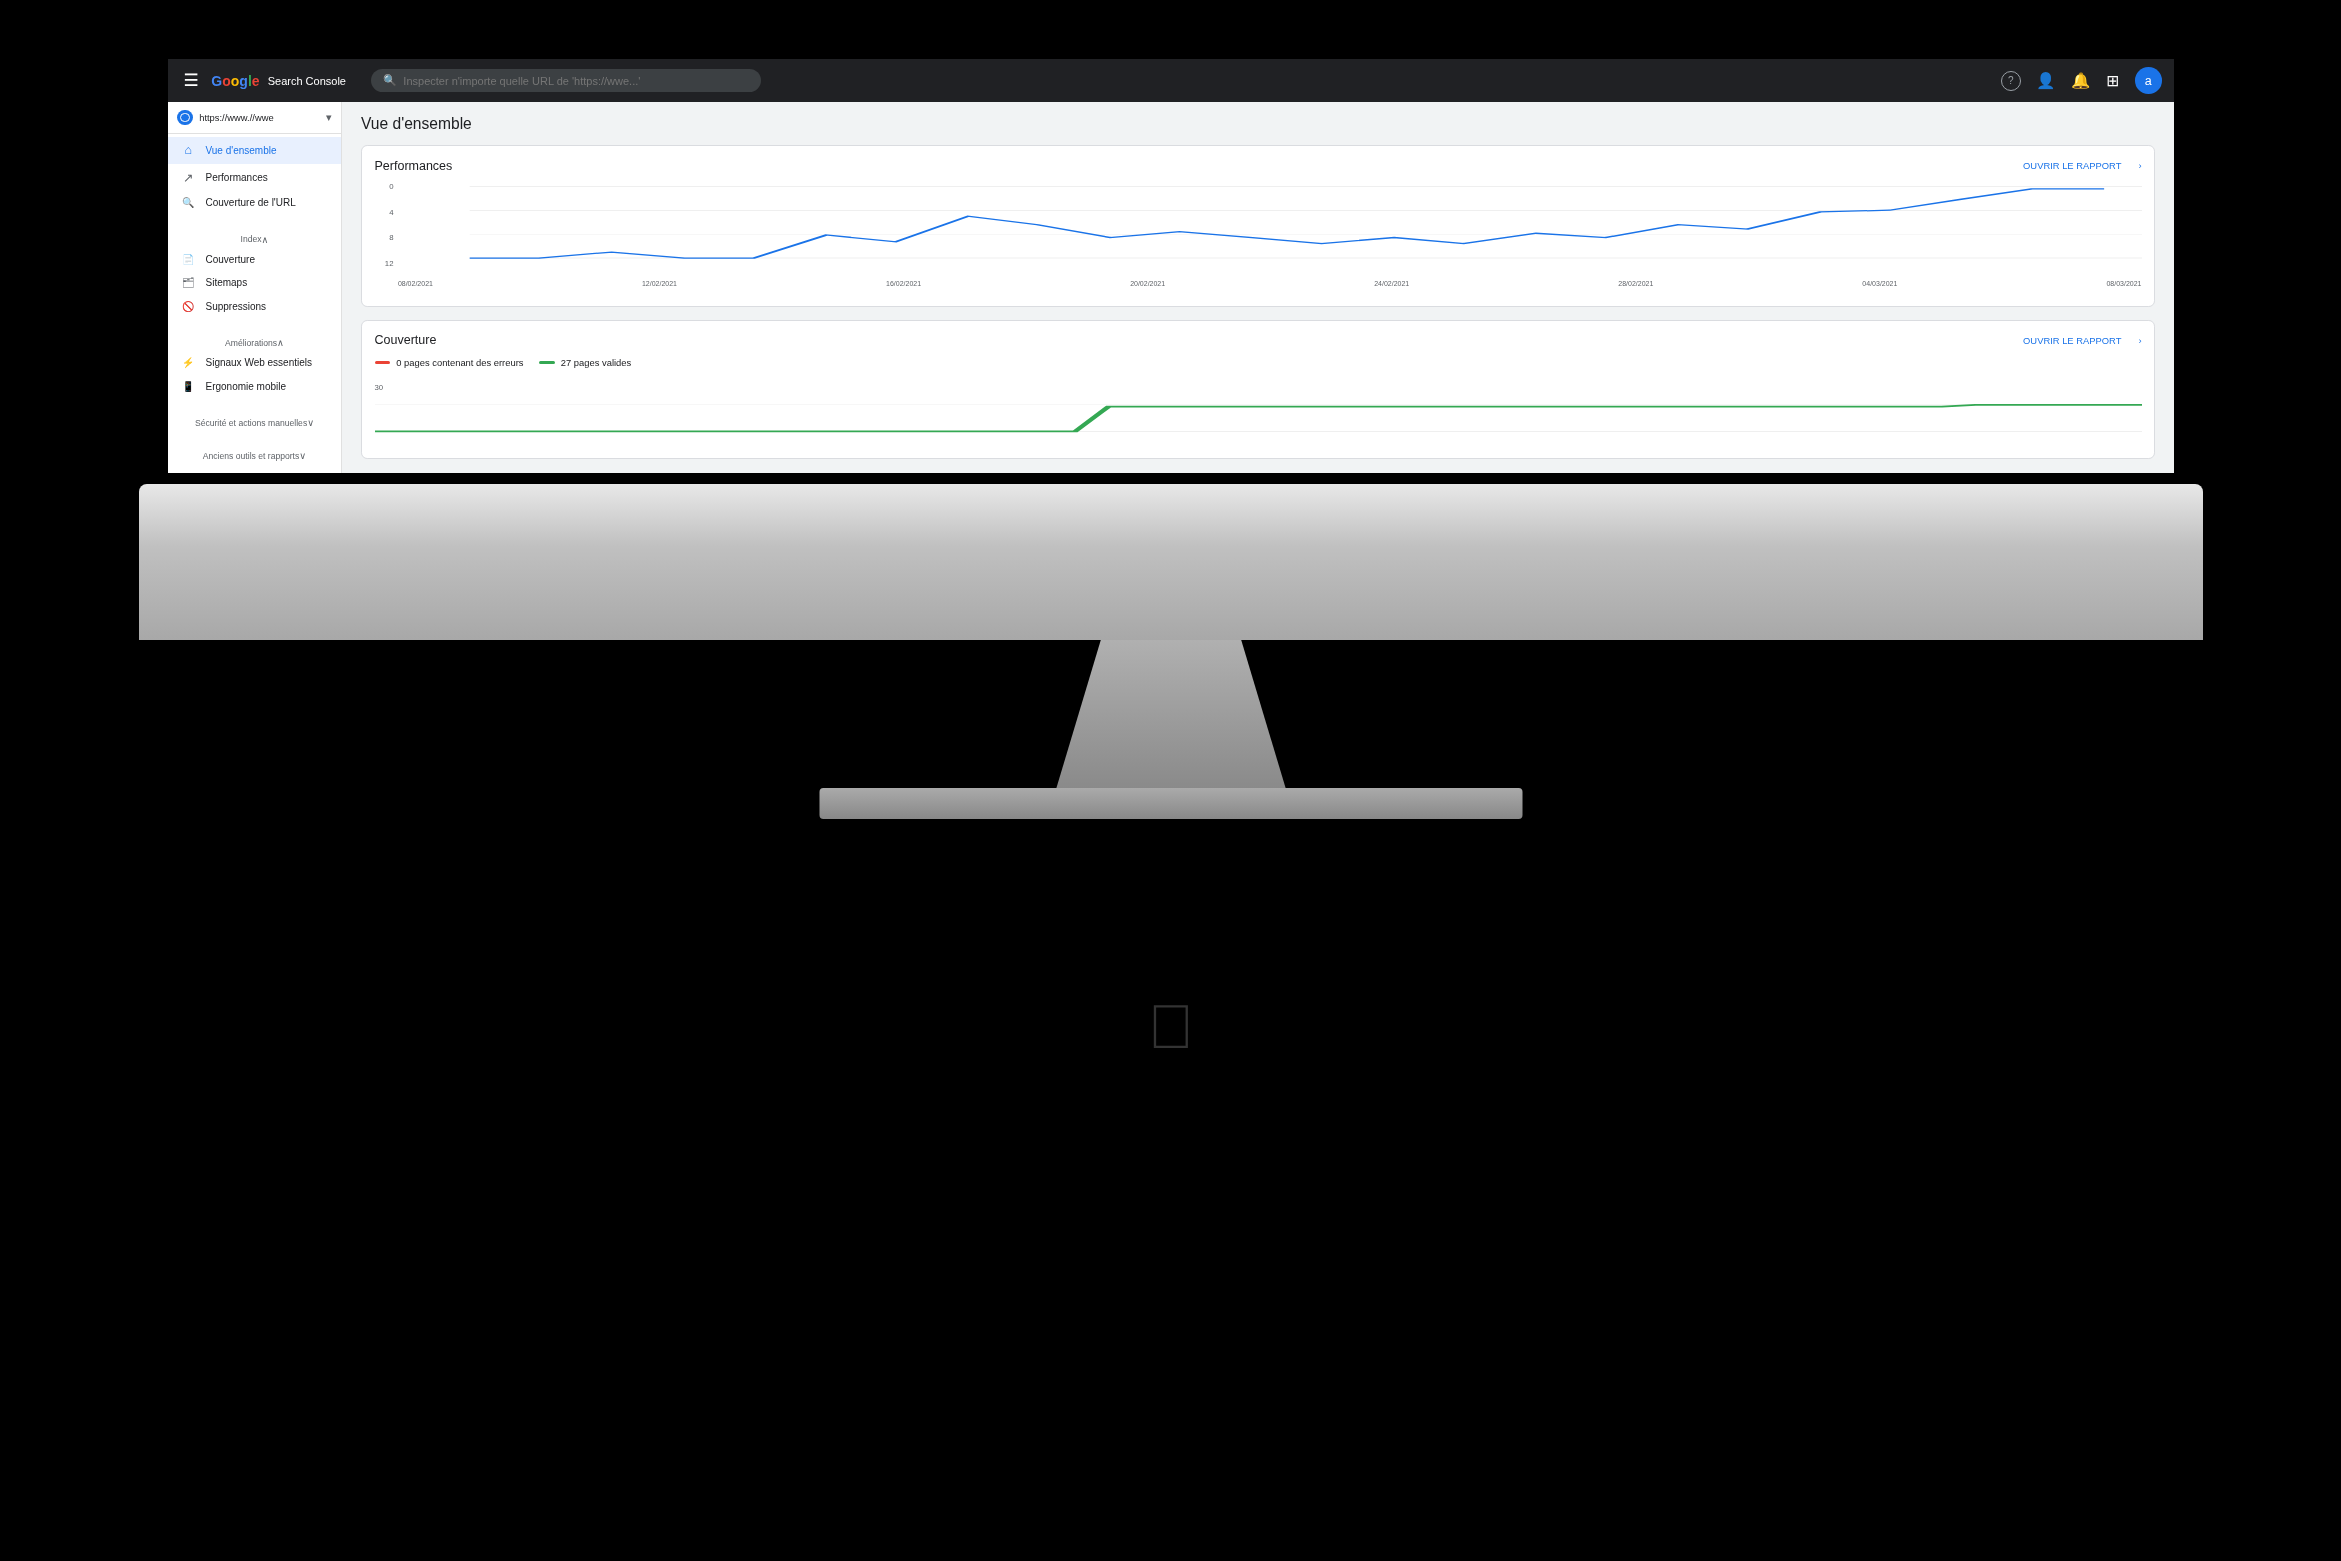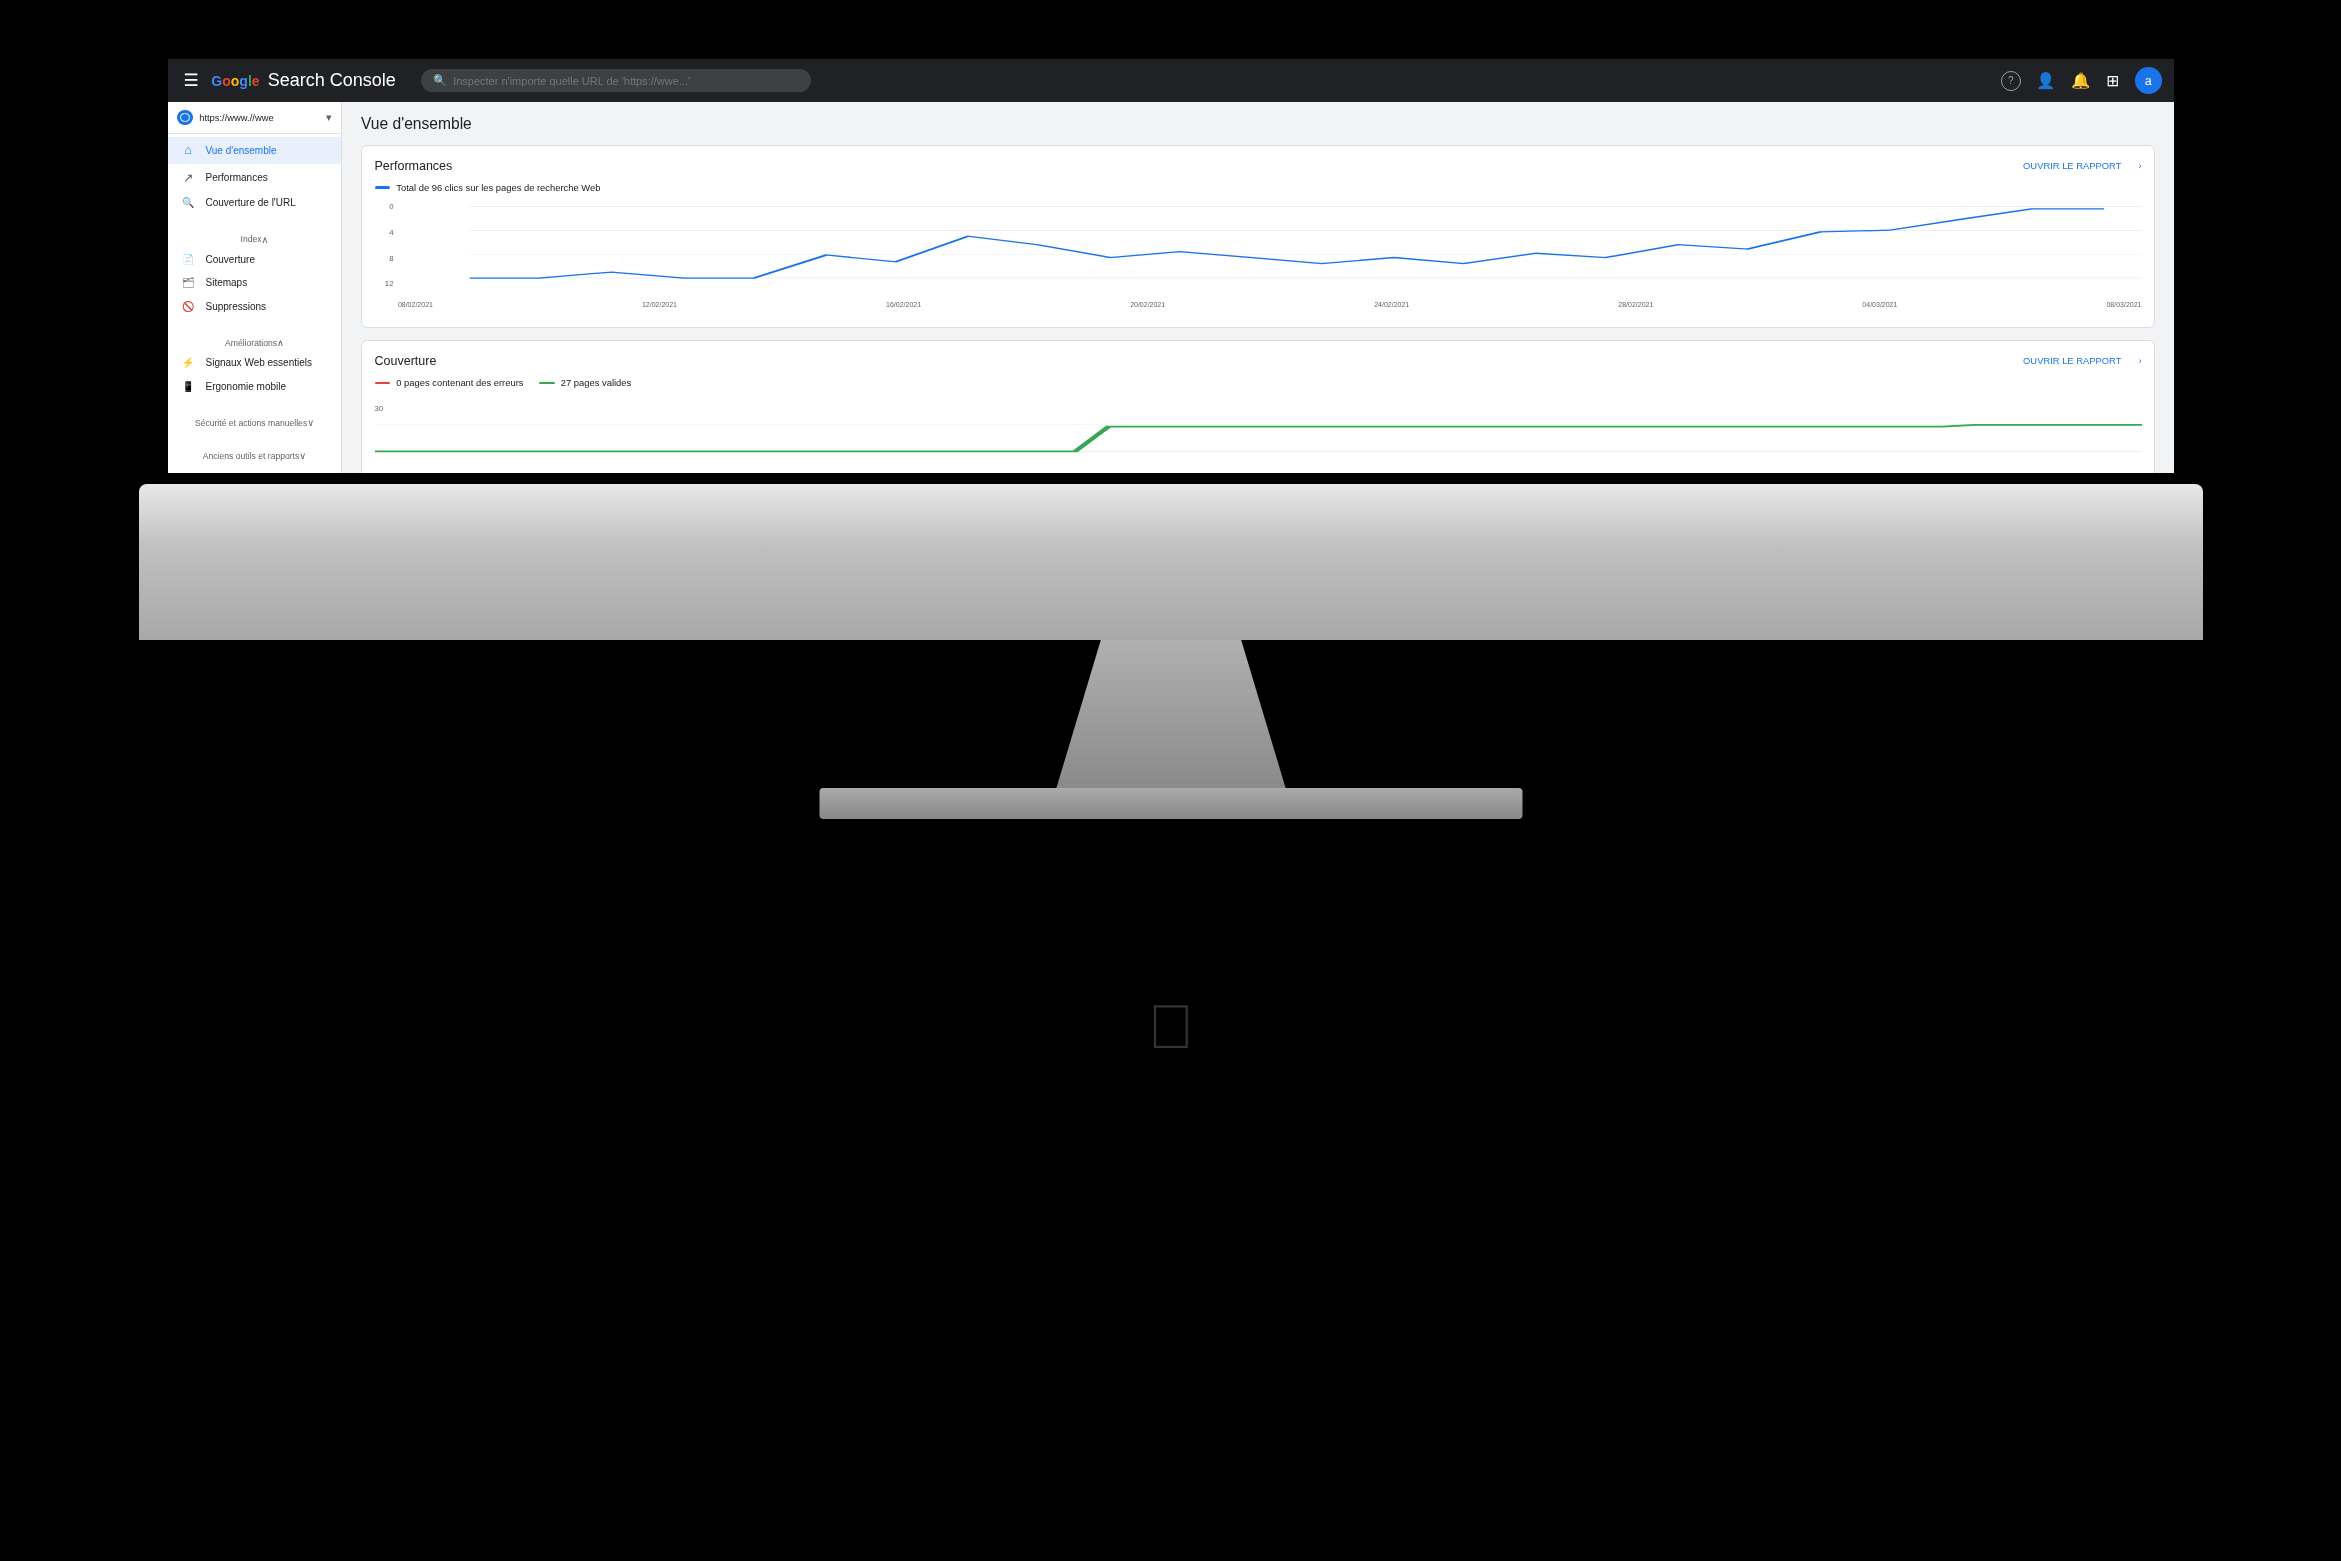--- a/index.html
+++ b/index.html
@@ -93,21 +93,21 @@
       font-weight: bold;
     }
     .logo-g { color: #4285f4; }
     .logo-o1 { color: #ea4335; }
     .logo-o2 { color: #fbbc04; }
     .logo-g2 { color: #4285f4; }
     .logo-l { color: #34a853; }
     .logo-e { color: #ea4335; }
 
     .logo-search-console {
-      font-size: 18px;
+      font-size: 11px;
       color: #fff;
       font-weight: 400;
       margin-left: 3.1px;
     }
 
     .topbar-search {
       flex: 1;
       max-width: 390px;
       margin-left: 15.6px;
       display: flex;
@@ -507,24 +507,20 @@
 
       <div class="card">
         <div class="card-header">
           <span class="card-title">Performances</span>
           <span class="card-action">
             <span>OUVRIR LE RAPPORT</span>
             <span>›</span>
           </span>
         </div>
 
-        <div class="chart-legend">
-          <div class="legend-line blue"></div>
-          <span>Total de 96 clics sur les pages de recherche Web</span>
-        </div>
 
         <div class="chart-container">
           <div class="chart-y-labels">
             <span>12</span>
             <span>8</span>
             <span>4</span>
             <span>0</span>
           </div>
           <svg class="chart-svg" viewBox="0 0 560 110" preserveAspectRatio="none">
 

